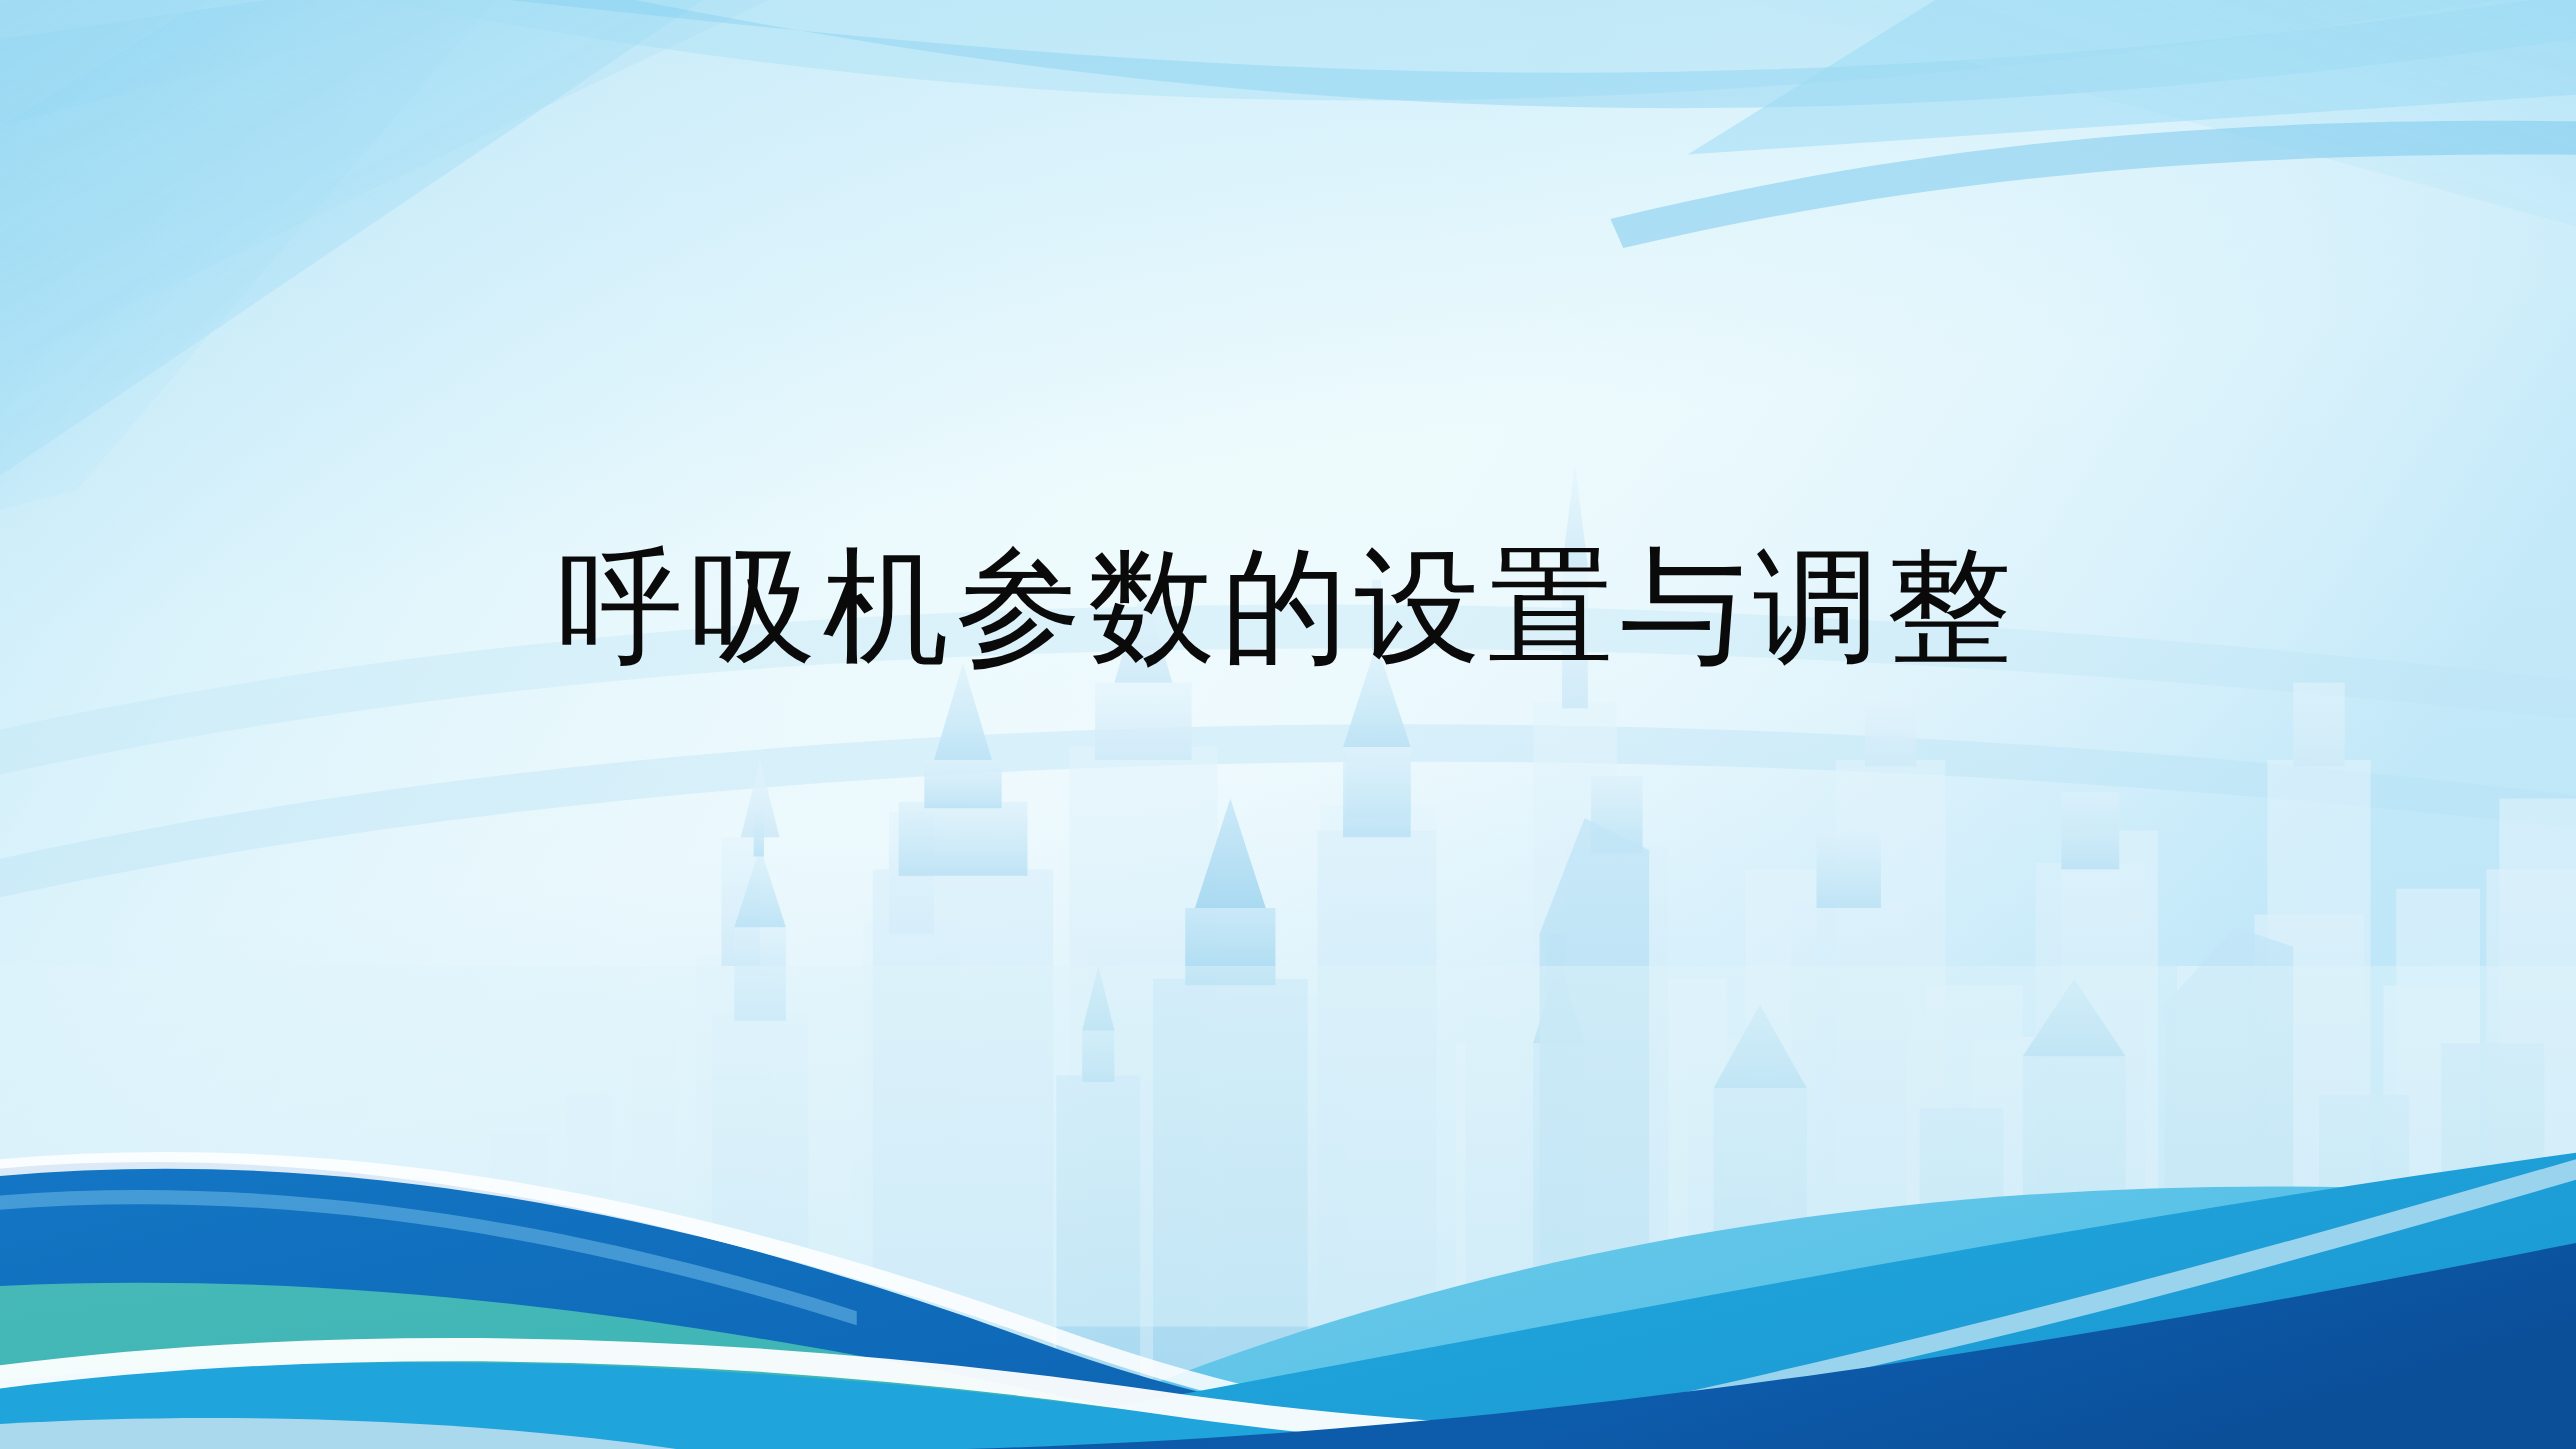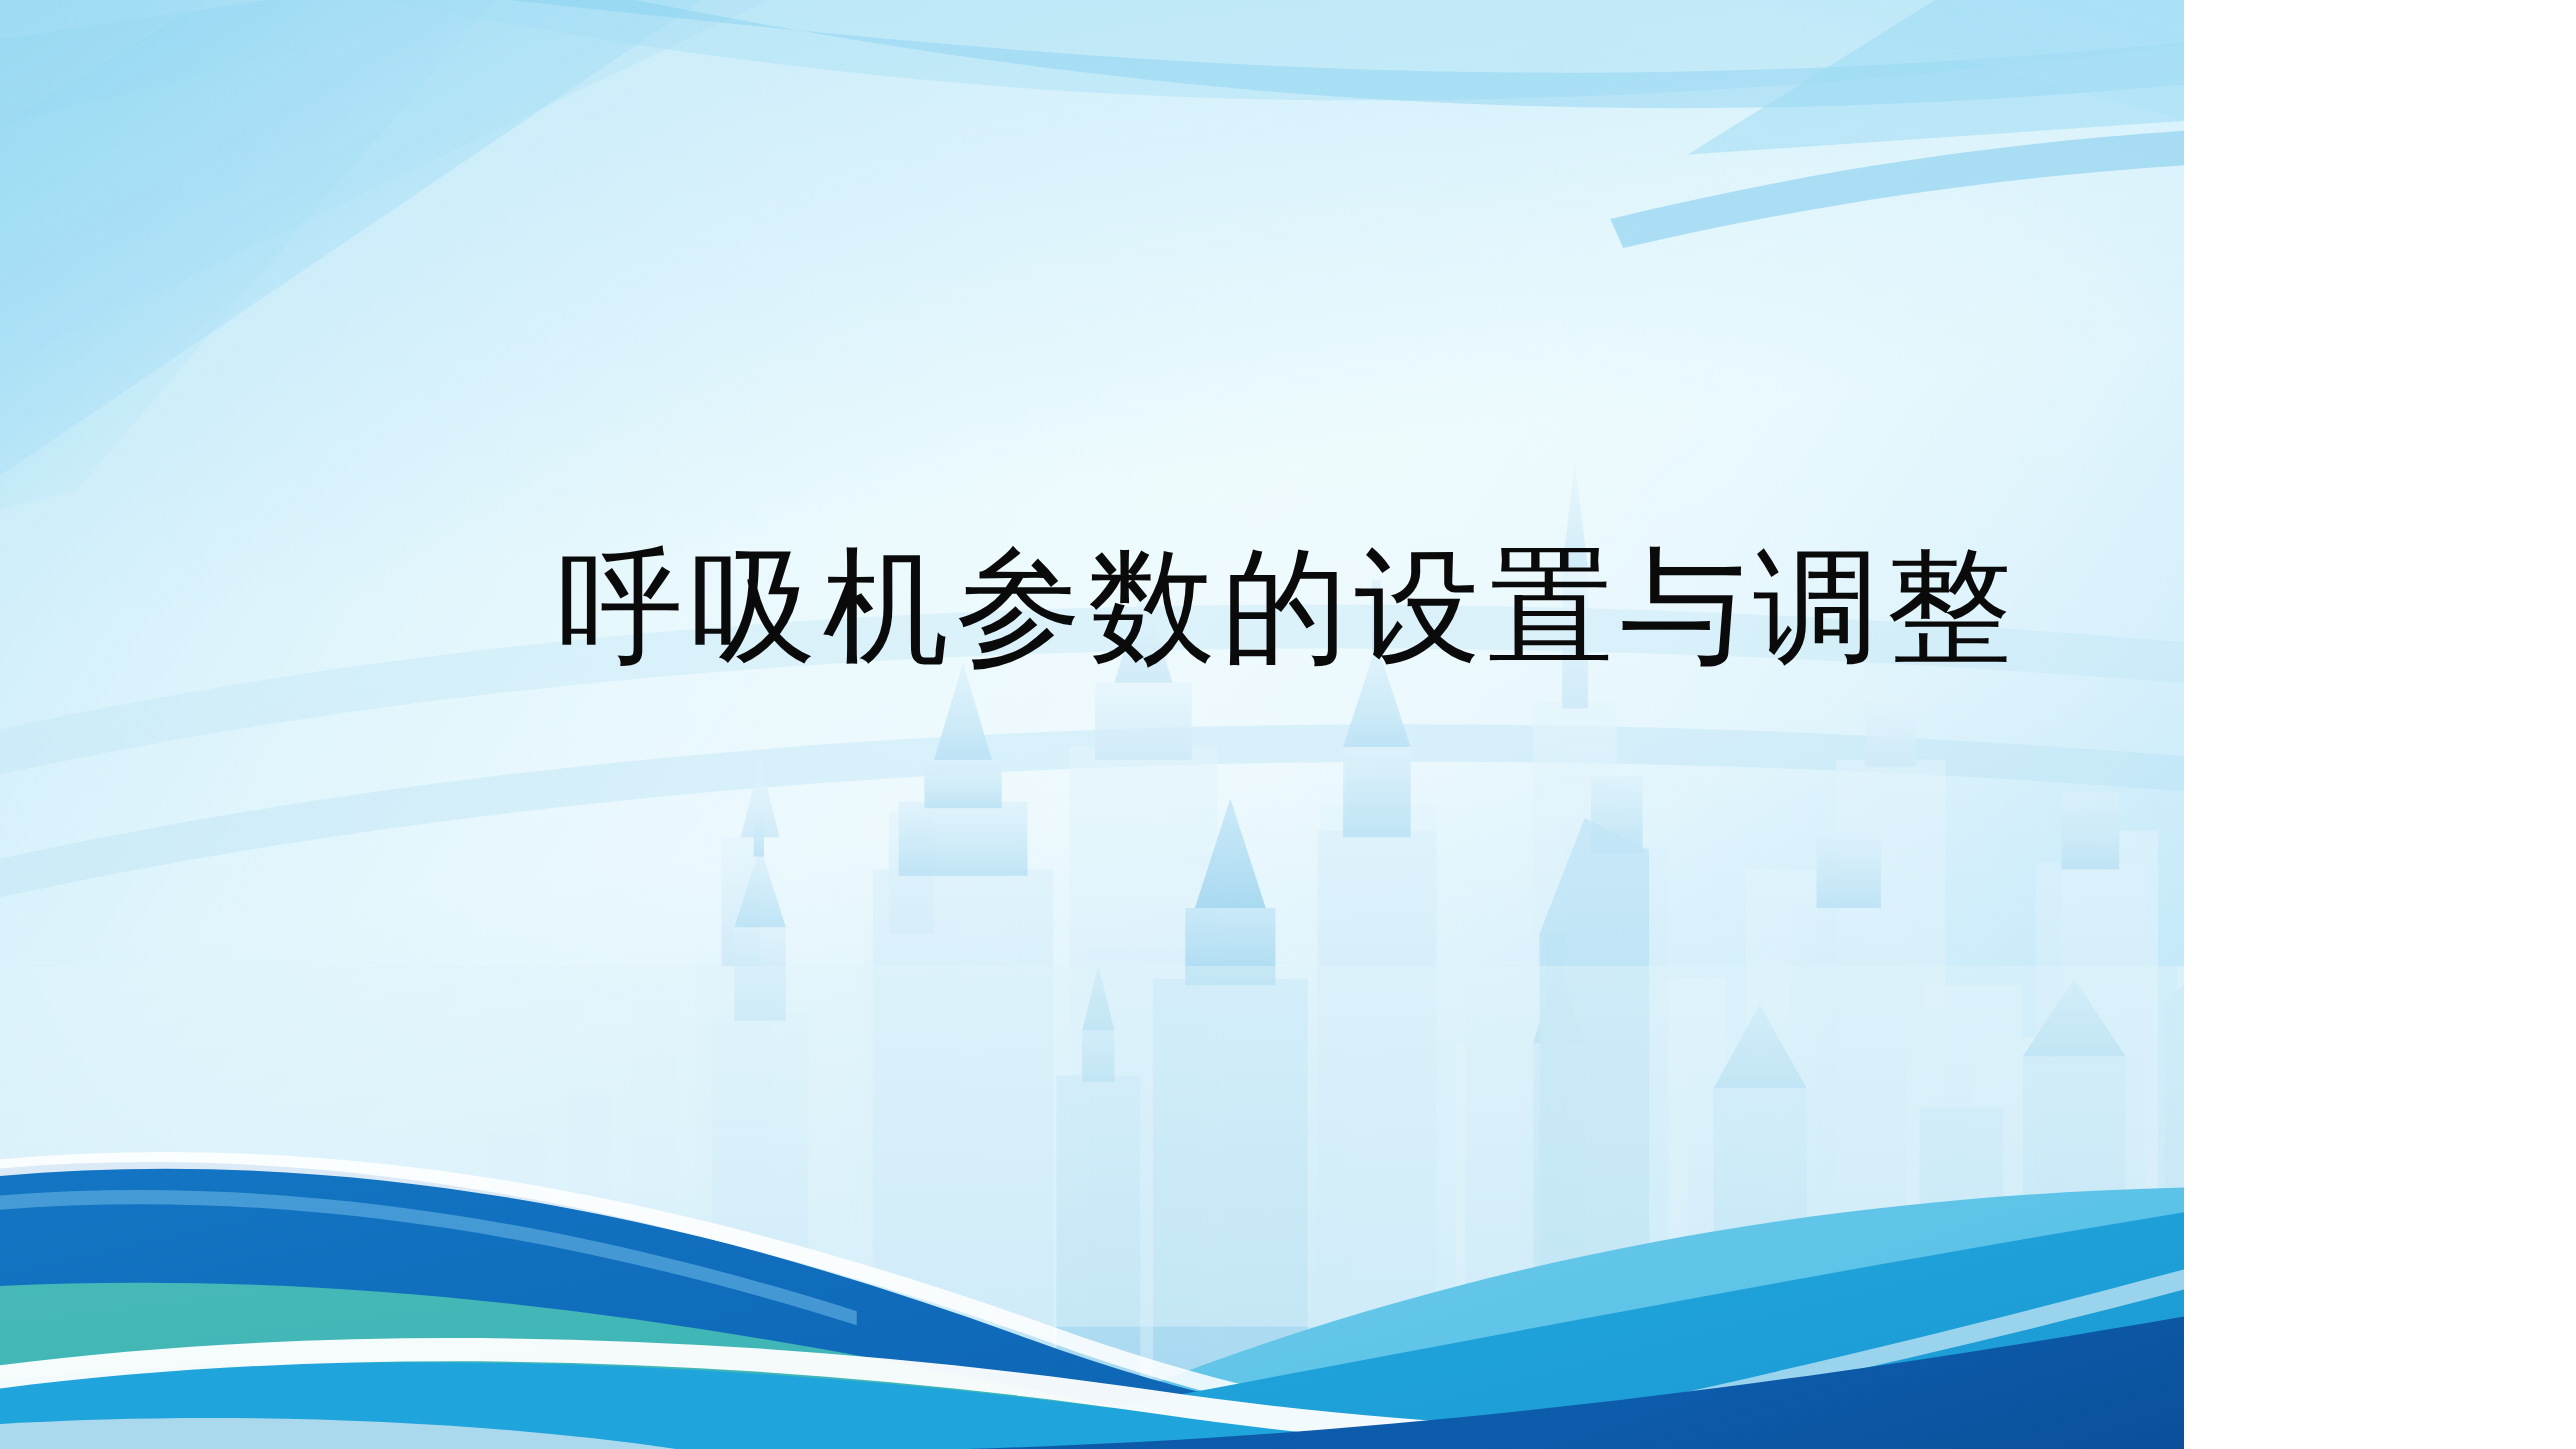--- a/index.html
+++ b/index.html
@@ -2,21 +2,21 @@
 <html style="font-size:10.3px"><head>
 <meta charset="utf-8">
 <style>
   html, body {
     margin: 0;
     padding: 0;
     background: #ffffff;
   }
   #slide {
     position: relative;
-    width: 2184px;
+    width: 2576px;
     height: 1449px;
     overflow: hidden;
     font-family: "Liberation Serif", "DejaVu Serif", serif;
     background: #eaf6fc;
   }
   #bg-svg {
     position: absolute;
     top: 0; left: 0;
     width: 2576px;
     height: 1449px;

